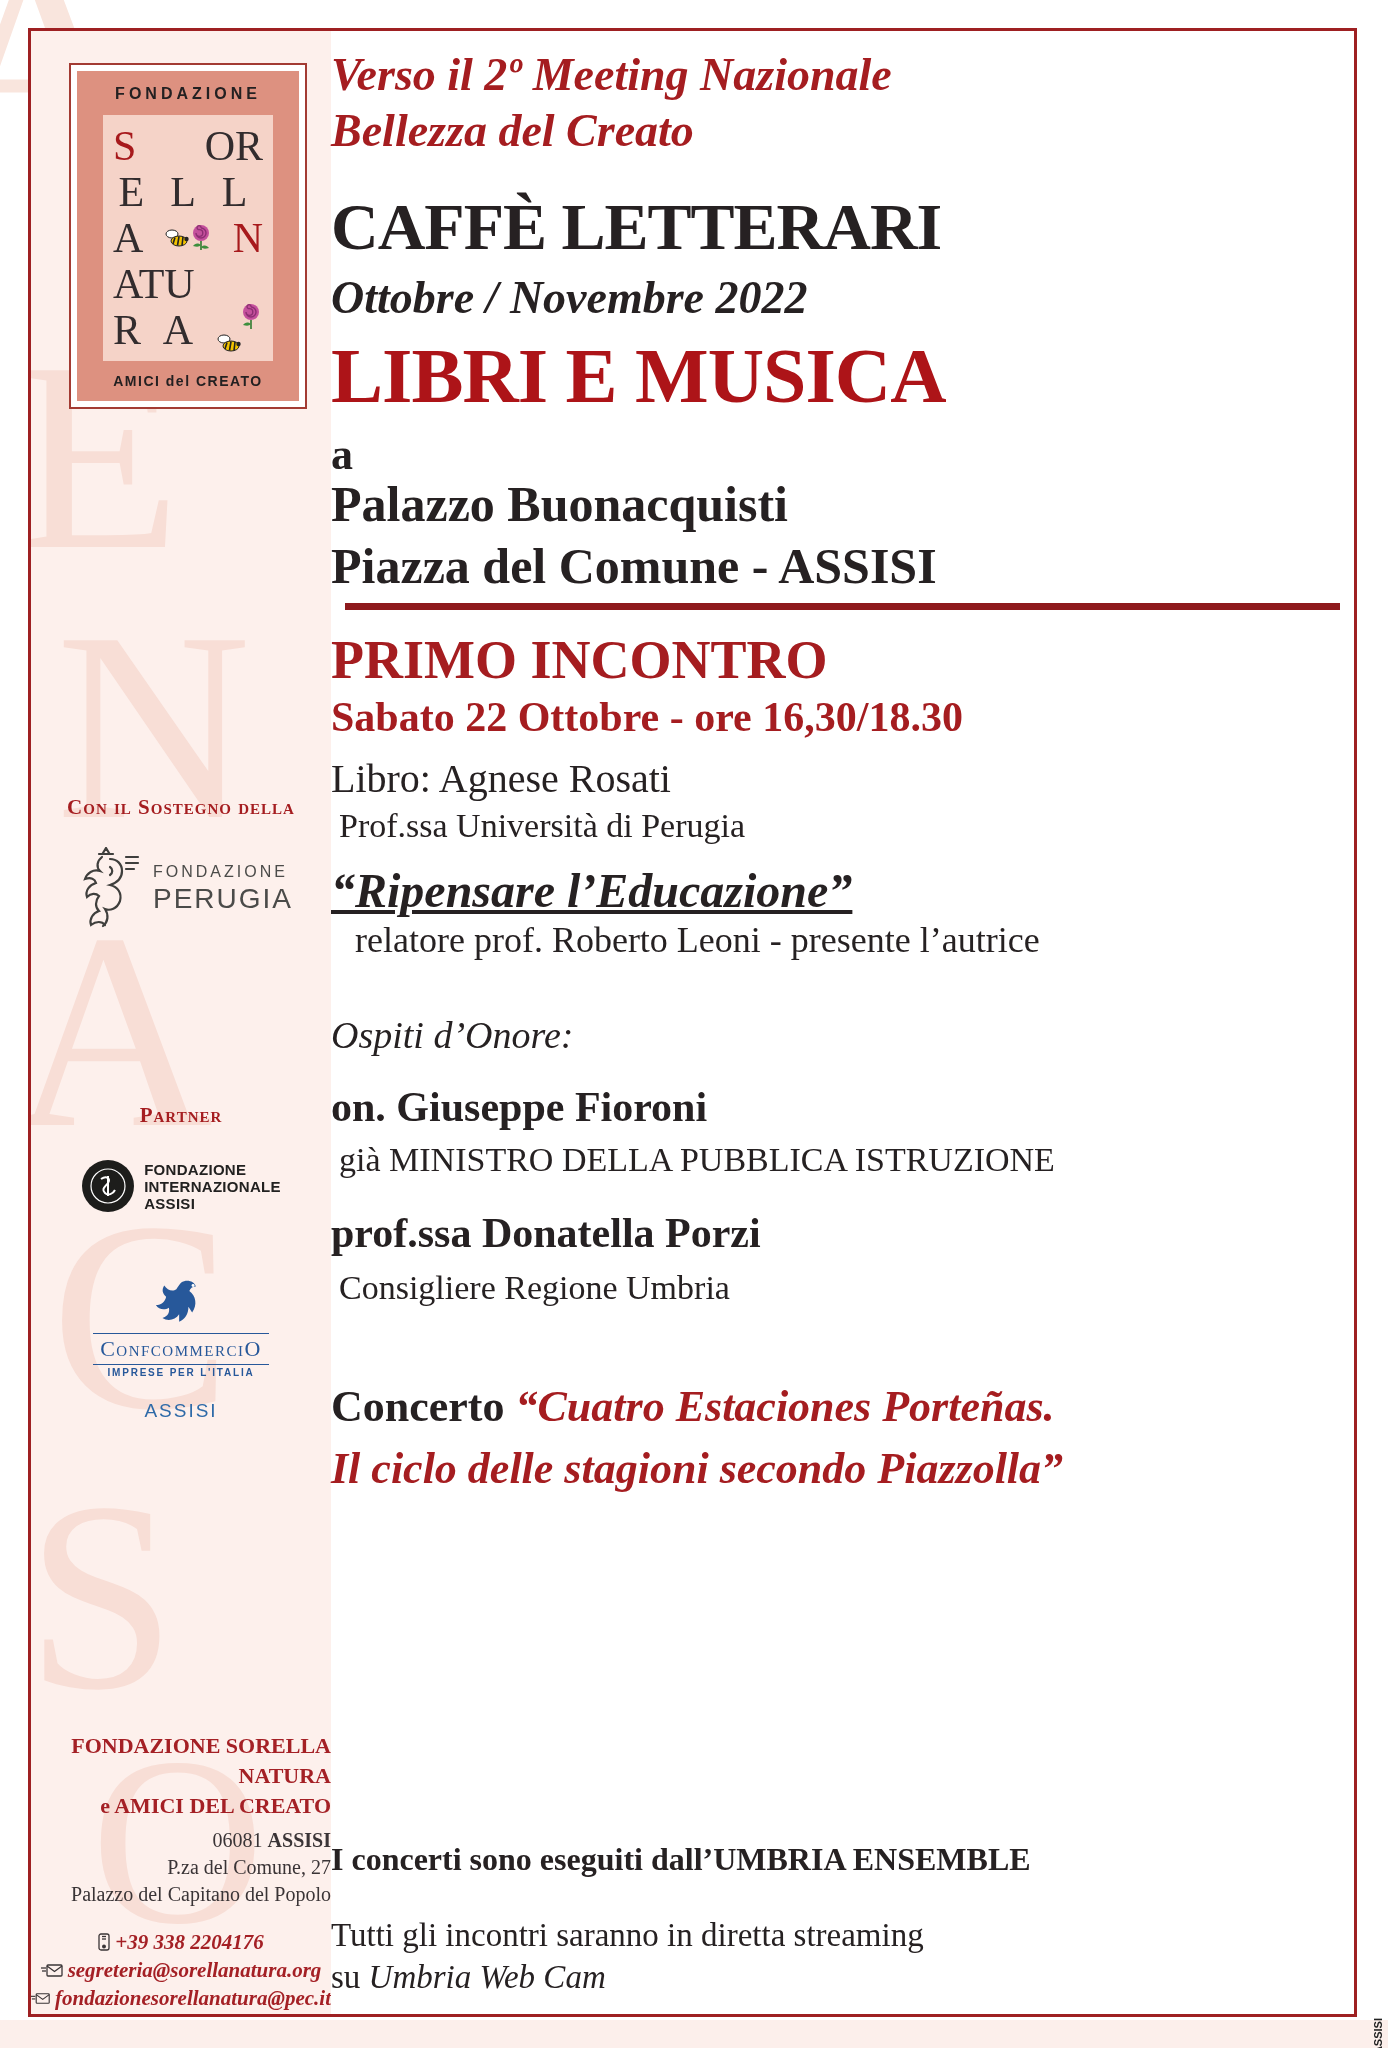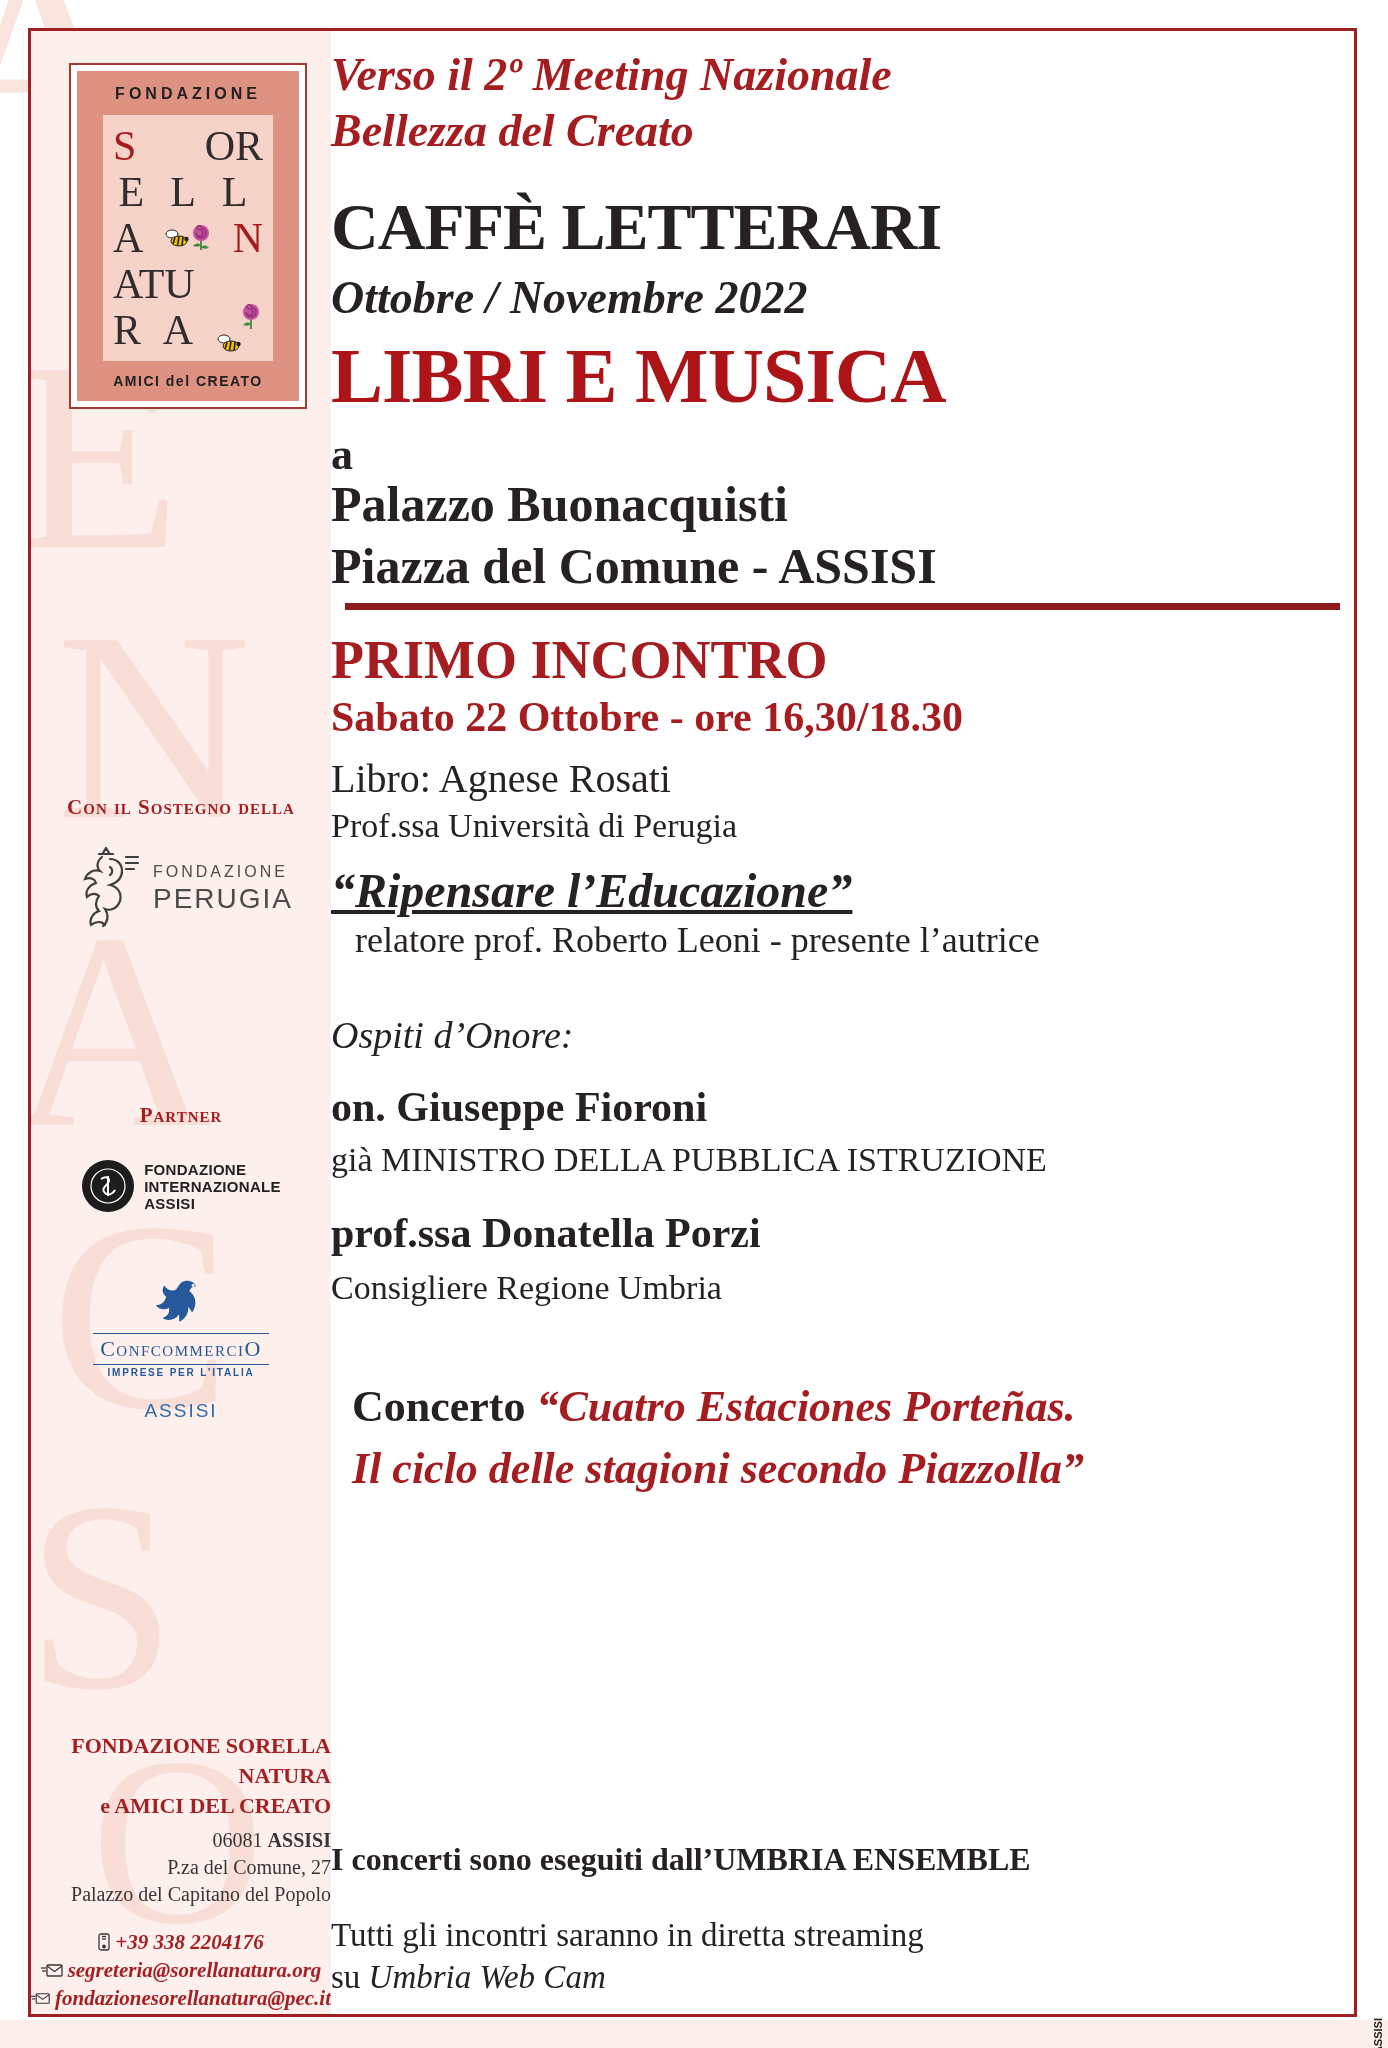--- a/index.html
+++ b/index.html
@@ -74,26 +74,26 @@
   .kicker{font-size:46px;line-height:56px;font-weight:bold;font-style:italic;color:#a51d20;}
   .title{font-size:66px;font-weight:bold;letter-spacing:-1px;color:#262122;}
   .subtitle{font-size:46px;font-weight:bold;font-style:italic;color:#262122;}
   .series{font-size:78px;font-weight:bold;letter-spacing:-1px;color:#ad1418;}
   .at{font-size:44px;font-weight:bold;color:#262122;}
   .venue{font-size:50px;font-weight:bold;color:#262122;}
   .divider{position:absolute;left:14px;right:14px;height:7px;background:#8e1a1d;}
   .primo{font-size:54px;font-weight:bold;color:#a51d20;}
   .sabato{font-size:42px;font-weight:bold;color:#a51d20;}
   .t40{font-size:40px;color:#262122;}
-  .t34{font-size:34px;color:#262122;}
+  .t34{font-size:34px;color:#262122;padding-left:8px;}
   .t36{font-size:36px;color:#262122;margin-left:24px;}
   .book{font-size:48px;font-weight:bold;font-style:italic;color:#262122;}
   .ospiti{font-size:38px;font-style:italic;color:#262122;}
   .guest{font-size:42px;font-weight:bold;color:#262122;}
-  .concert{font-size:44px;font-weight:bold;padding-left:21px;}
+  .concert{font-size:44px;font-weight:bold;}
   .concert .label{color:#262122;}
   .concert .quote{color:#a51d20;font-style:italic;}
   .ensemble{font-size:32px;font-weight:bold;color:#262122;}
   .stream{font-size:33px;font-weight:normal;color:#262122;}
   .stream .it{font-style:italic;}
 
   
   .credits{position:absolute;right:4px;bottom:30px;transform:rotate(-90deg);
            transform-origin:bottom right;white-space:nowrap;
            font-family:"Liberation Sans",sans-serif;font-size:11px;z-index:2;}

